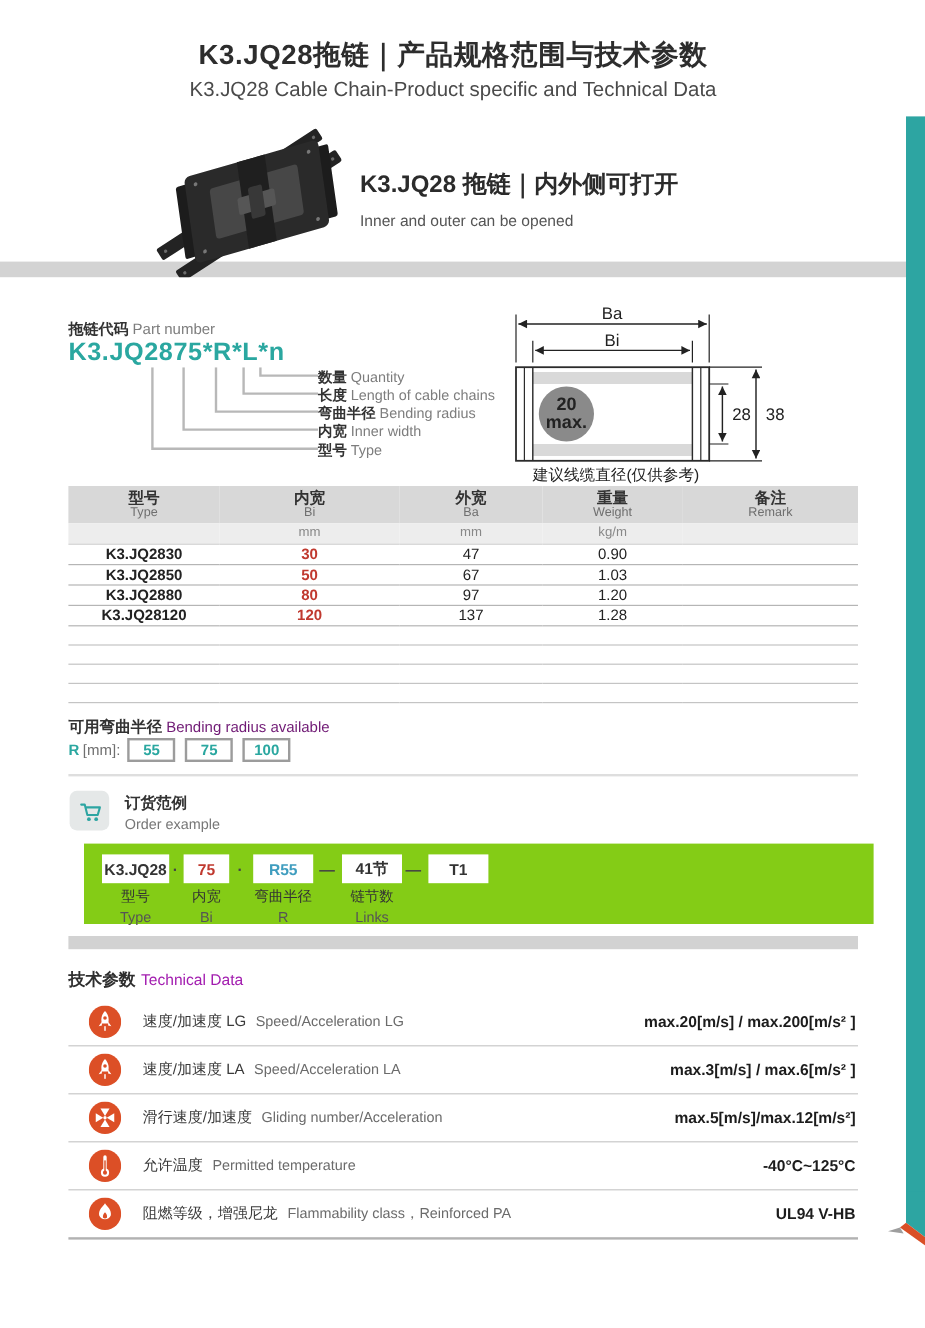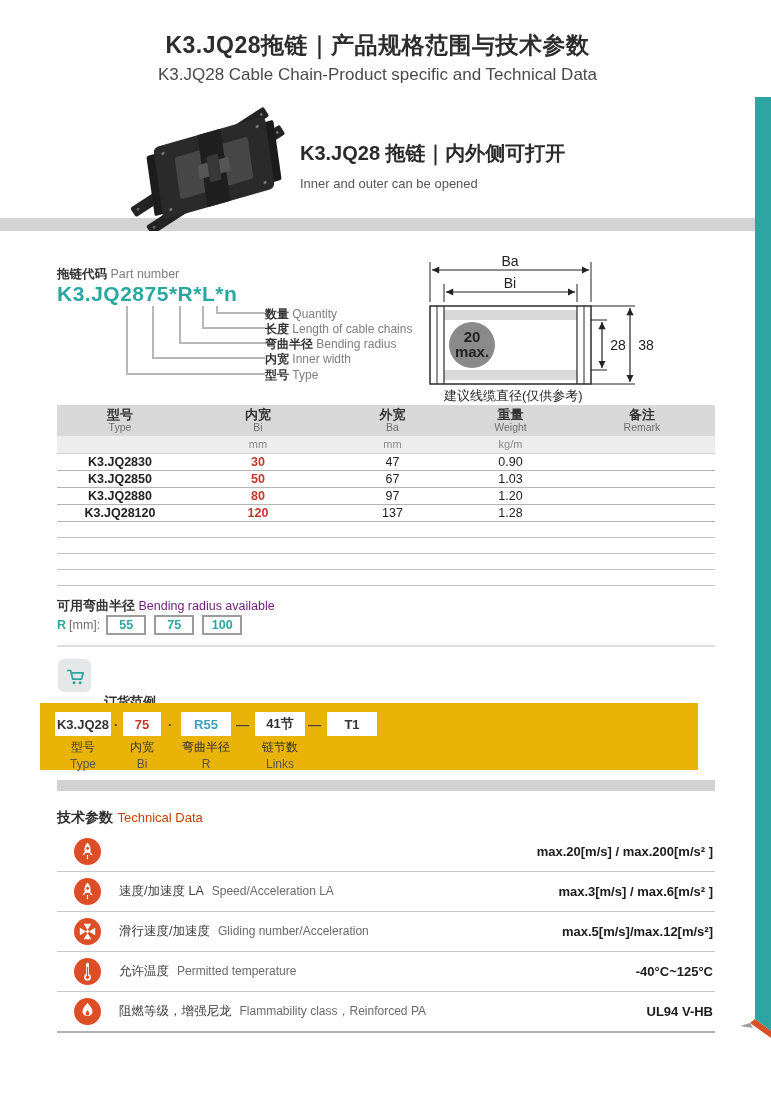--- a/index.html
+++ b/index.html
@@ -48,37 +48,37 @@
   .bend-row{position:absolute;left:57px;top:615px;display:flex;align-items:center;font-size:12.5px;}
   .bend-row .r{color:#2aa7a0;font-weight:bold;}
   .bend-row .mm{color:#6f6f6f;margin:0 6px 0 3px;}
   .rbox{display:inline-block;width:36px;height:16px;line-height:16px;text-align:center;
         border:2px solid #9c9c9c;background:#fff;color:#2aa7a0;font-weight:bold;font-size:12.5px;margin-right:8px;}
   .bend-divider{position:absolute;left:57px;top:645px;width:658px;height:2px;background:#dedede;}
   
   .cart-badge{position:absolute;left:58px;top:659px;width:33px;height:33px;border-radius:6px;background:#e5e8e8;
               display:flex;align-items:center;justify-content:center;}
   .oe-title{position:absolute;left:104px;top:660px;}
-  .oe-title .cn{font-size:13px;font-weight:bold;color:#333;margin-top:33px;}
+  .oe-title .cn{font-size:13px;font-weight:bold;color:#333;}
   .oe-title .en{font-size:12px;color:#777;margin-top:2px;}
-  .oe-band{position:absolute;left:40px;top:703px;width:658px;height:67px;background:#eab308;}
+  .oe-band{position:absolute;left:70px;top:703px;width:658px;height:67px;background:#84cc16;}
   .oe-box{position:absolute;top:9px;height:24px;background:#fff;font-size:13px;font-weight:bold;color:#333;
           display:flex;align-items:center;justify-content:center;}
   .oe-box.red{color:#c0392f;}
   .oe-box.blue{color:#3f9dbf;}
   .oe-sep{position:absolute;top:9px;height:24px;display:flex;align-items:center;font-weight:bold;color:#444;font-size:13px;}
   .oe-lab{position:absolute;top:36px;font-size:12px;text-align:center;}
   .oe-lab .cn{color:#333;}
   .oe-lab .en{color:#555;margin-top:1px;}
   .oe-lab.last{text-align:left;}
   .oe-bar2{position:absolute;left:57px;top:780px;width:658px;height:11px;background:#d2d2d2;}
   
   .td-title{position:absolute;left:57px;top:808px;}
   .td-title .cn{font-size:14px;font-weight:bold;color:#2e2e2e;}
-  .td-title .en{font-size:13px;color:#c2410c;}
+  .td-title .en{font-size:13px;color:#a21caf;}
   .td-rows{position:absolute;left:57px;top:832px;width:658px;}
   .td-row{height:39px;display:flex;align-items:center;border-bottom:1px solid #c9c9c9;}
   .td-row.last{border-bottom:2px solid #b2b2b2;}
   .td-ic{margin-left:17px;width:27px;height:27px;flex:0 0 27px;}
   .td-txt{margin-left:18px;font-size:12.5px;color:#3a3a3a;}
   .td-txt .en{color:#6b6b6b;font-size:12px;margin-left:8px;}
   .td-val{margin-left:auto;margin-right:2px;font-size:13px;font-weight:bold;color:#1c1c1c;}
 </style>
 </head>
 <body>
@@ -364,20 +364,21 @@
 
     <div class="td-row">
       <svg class="td-ic" viewBox="0 0 27 27">
         <circle cx="13.5" cy="13.5" r="13.5" fill="#dc4f26"></circle>
         <path d="M13.5,4.5 C16.2,7.2 17.2,11 16.1,15 L10.9,15 C9.8,11 10.8,7.2 13.5,4.5 Z" fill="#fff"></path>
         <circle cx="13.5" cy="10.3" r="1.5" fill="#dc4f26"></circle>
         <path d="M10.9,13.5 L8.2,17.2 L10.9,16.6 Z" fill="#fff"></path>
         <path d="M16.1,13.5 L18.8,17.2 L16.1,16.6 Z" fill="#fff"></path>
         <rect x="12.9" y="17" width="1.2" height="4.2" rx="0.6" fill="#fff"></rect>
       </svg>
+      <div class="td-txt"><span class="cn">速度/加速度 LG</span><span class="en">Speed/Acceleration LG</span></div>
       <div class="td-val">max.20[m/s] / max.200[m/s² ]</div>
     </div>
 
     <div class="td-row">
       <svg class="td-ic" viewBox="0 0 27 27">
         <circle cx="13.5" cy="13.5" r="13.5" fill="#dc4f26"></circle>
         <path d="M13.5,4.5 C16.2,7.2 17.2,11 16.1,15 L10.9,15 C9.8,11 10.8,7.2 13.5,4.5 Z" fill="#fff"></path>
         <circle cx="13.5" cy="10.3" r="1.5" fill="#dc4f26"></circle>
         <path d="M10.9,13.5 L8.2,17.2 L10.9,16.6 Z" fill="#fff"></path>
         <path d="M16.1,13.5 L18.8,17.2 L16.1,16.6 Z" fill="#fff"></path>

